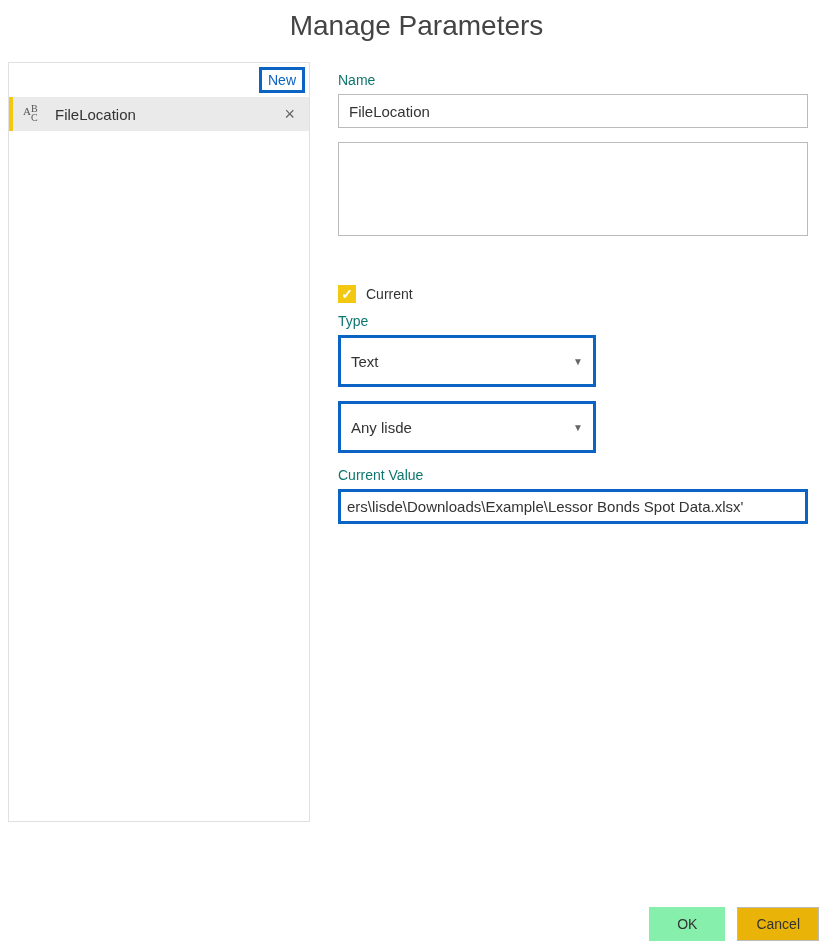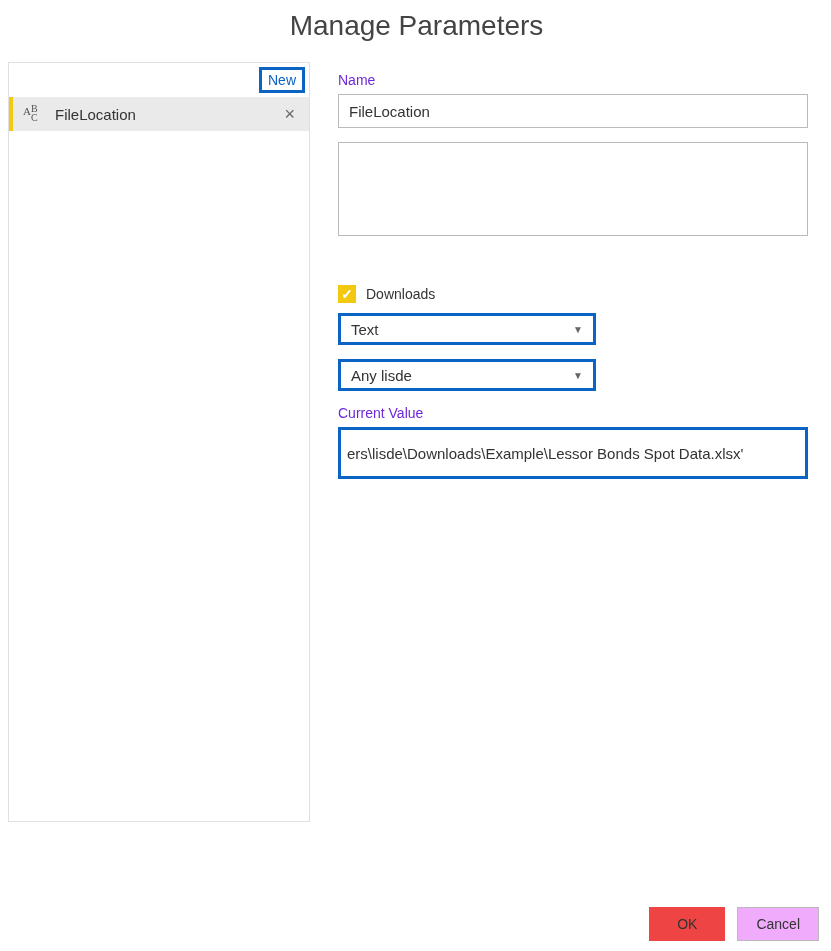--- a/index.html
+++ b/index.html
@@ -73,21 +73,21 @@
       cursor: pointer;
       line-height: 1;
       padding: 0 4px;
     }
     .right-panel {
       flex: 1;
       padding-top: 6px;
     }
     .field-label {
       font-size: 14px;
-      color: #6d28d9;
+      color: #0f766e;
       margin-bottom: 6px;
       margin-top: 4px;
     }
     .text-input {
       width: 470px;
       height: 34px;
       border: 1px solid #bbb;
       padding: 4px 10px;
       font-size: 15px;
       font-family: inherit;
@@ -118,67 +118,67 @@
       color: #fff;
       display: flex;
       align-items: center;
       justify-content: center;
       font-size: 14px;
       font-weight: bold;
       cursor: pointer;
     }
     .dropdown {
       width: 258px;
-      height: 32px;
+      height: 52px;
       border: 3px solid #0b63c4;
       display: flex;
       align-items: center;
       justify-content: space-between;
       padding: 0 10px;
       font-size: 15px;
       color: #333;
       background: #fff;
       cursor: pointer;
       margin-bottom: 10px;
     }
     .dropdown-arrow {
       font-size: 10px;
       color: #666;
     }
     .current-value-wrap {
       margin-top: 12px;
     }
     .current-value-input {
       width: 470px;
-      height: 52px;
+      height: 35px;
       border: 3px solid #0b63c4;
       padding: 8px 6px;
       font-size: 15px;
       font-family: inherit;
       color: #333;
       outline: none;
       background: #fff;
     }
     .button-bar {
       position: absolute;
       bottom: 10px;
       right: 12px;
       display: flex;
       gap: 12px;
     }
     .ok-btn {
-      background: #ef4444;
+      background: #86efac;
       border: none;
       color: #333;
       font-size: 14px;
       padding: 8px 28px;
       cursor: pointer;
     }
     .cancel-btn {
-      background: #f0abfc;
+      background: #eab308;
       border: 1px solid #bbb;
       color: #333;
       font-size: 14px;
       padding: 8px 18px;
       cursor: pointer;
     }
     .section { margin-bottom: 14px; }
   </style>
 </head>
 <body>
@@ -208,24 +208,25 @@
       <div class="field-label">Name</div>
       <input class="text-input" type="text" value="FileLocation" style="">
     </div>
 
     <div class="section">
       <textarea class="textarea-input" style=""></textarea>
     </div>
 
     <div class="checkbox-row">
       <div class="checkbox-box">✓</div>
-      <span>Downloads</span>
-    </div>
-
-    <div class="section">
+      <span>Current</span>
+    </div>
+
+    <div class="section">
+      <div class="field-label">Type</div>
       <div class="dropdown">
         <span>Text</span>
         <span class="dropdown-arrow">▼</span>
       </div>
     </div>
 
     <div class="section">
       <div class="dropdown">
         <span>Any lisde</span>
         <span class="dropdown-arrow">▼</span>

